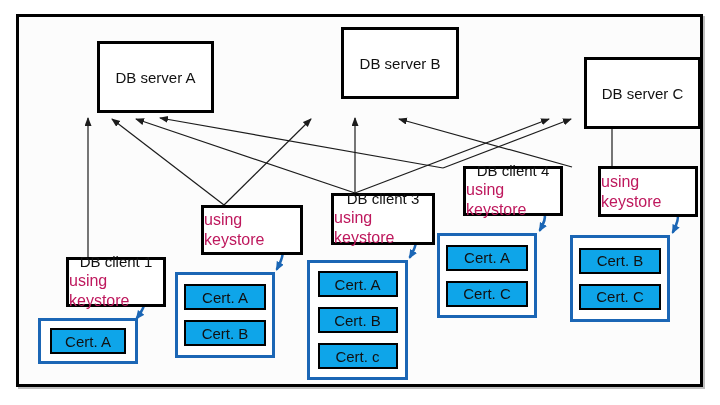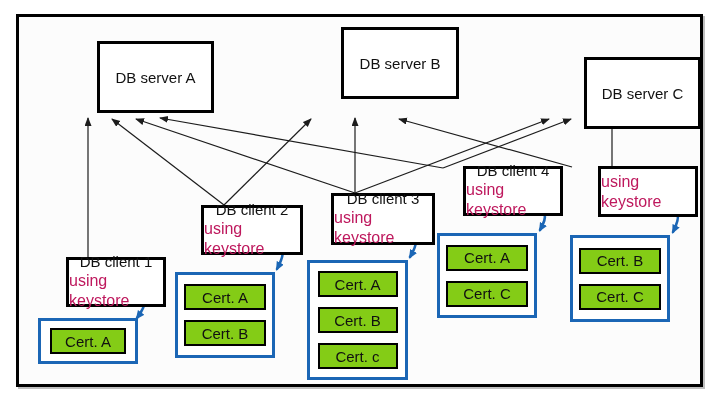--- a/index.html
+++ b/index.html
@@ -5,21 +5,21 @@
   html,body{margin:0;padding:0;background:#ffffff;font-family:"Liberation Sans",sans-serif;}
   .stage{position:relative;width:720px;height:405px;background:#ffffff;overflow:hidden;}
   .frame{position:absolute;left:16px;top:14px;width:687px;height:373px;border:3px solid #000;background:#fcfcfc;box-sizing:border-box;box-shadow:2px 2px 0 rgba(0,0,0,.25);}
   .wires{position:absolute;left:0;top:0;width:720px;height:405px;pointer-events:none;}
   .box{position:absolute;box-sizing:border-box;background:#ffffff;}
   .server{border:3px solid #000;display:flex;align-items:center;justify-content:center;font-size:15px;color:#111;margin-left:44px;}
   .client{border:3px solid #000;display:flex;flex-direction:column;align-items:center;justify-content:center;line-height:1.25;margin-left:28px;}
   .client .lbl{font-size:15px;color:#111;}
   .client .sub{font-size:16px;color:#be185d;}
   .keystore{border:3px solid #1b66b5;display:flex;flex-direction:column;align-items:center;justify-content:center;gap:10px;background:#ffffff;}
-  .cert{border:2px solid #000;background:#84cc16;display:flex;align-items:center;justify-content:center;font-size:15px;color:#111;box-sizing:border-box;}
+  .cert{border:2px solid #000;background:#0ea5e9;display:flex;align-items:center;justify-content:center;font-size:15px;color:#111;box-sizing:border-box;}
 </style>
 </head>
 <body>
 
 <div class="stage">
 
   <div class="frame"></div>
 
   <svg class="wires" viewBox="0 0 720 405">
     <defs>
@@ -59,21 +59,20 @@
     </div>
   <div class="box server" style="left:540px;top:57px;width:117px;height:72px">
       <span>DB server C</span>
     </div>
 
   <div class="box client" style="left:38px;top:257px;width:100px;height:50px">
     <span class="lbl">DB client 1</span>
     <span class="sub">using keystore</span>
   </div>
   <div class="box client" style="left:173px;top:205px;width:102px;height:50px">
-    <span class="lbl">DB client 2</span>
     <span class="sub">using keystore</span>
   </div>
   <div class="box client" style="left:303px;top:193px;width:104px;height:52px">
     <span class="lbl">DB client 3</span>
     <span class="sub">using keystore</span>
   </div>
   <div class="box client" style="left:435px;top:166px;width:100px;height:50px">
     <span class="lbl">DB client 4</span>
     <span class="sub">using keystore</span>
   </div>

